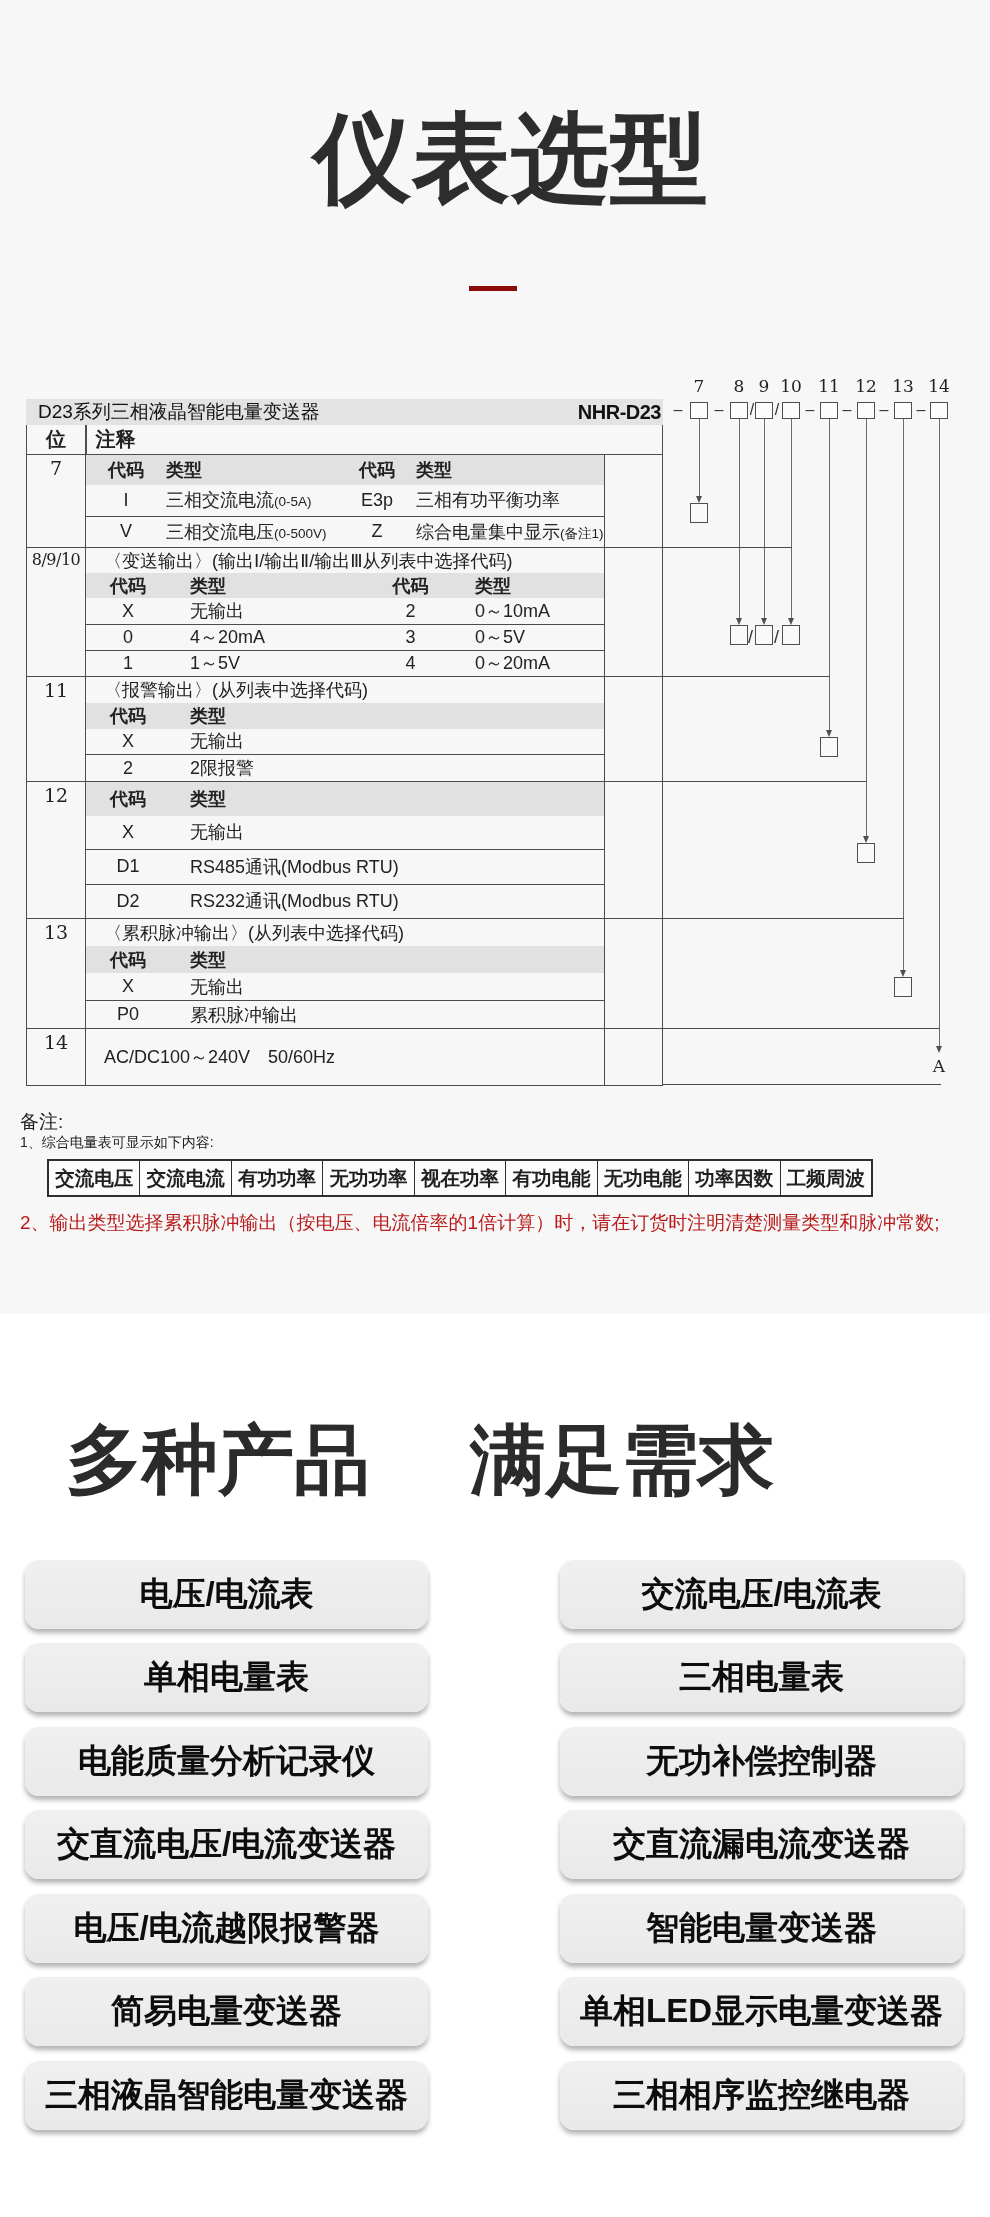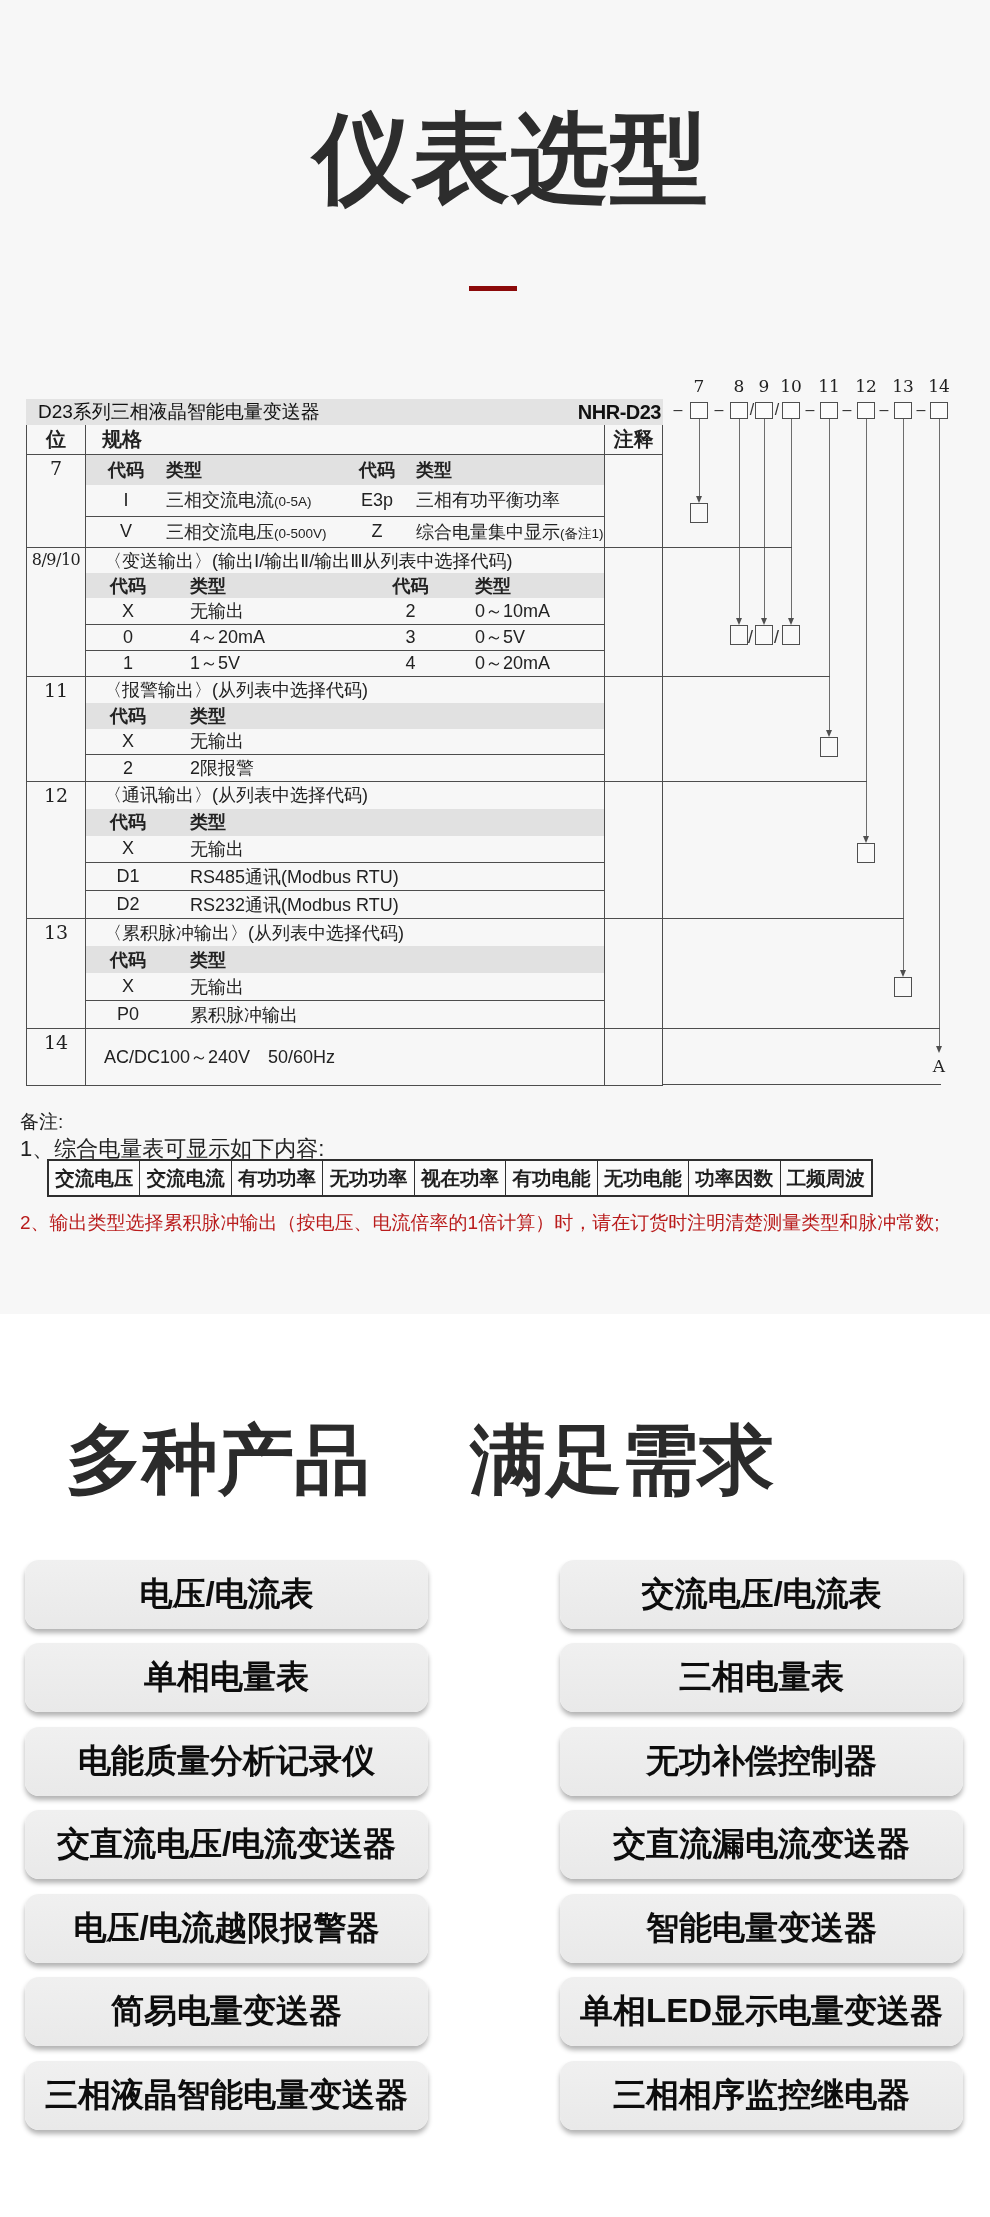--- a/index.html
+++ b/index.html
@@ -62,21 +62,21 @@
   .cbox{position:absolute;top:402px;width:18px;height:17px;border:1px solid #4f4f4f;background:#fcfcfc;box-sizing:border-box;}
   .vline{position:absolute;width:1px;background:#6d6d6d;}
   .arrow{position:absolute;width:0;height:0;border-left:3.5px solid transparent;border-right:3.5px solid transparent;border-top:7px solid #4f4f4f;margin-left:-3px;}
   .tsq{position:absolute;width:18px;height:20px;border:1px solid #4f4f4f;background:#f9f9f9;box-sizing:border-box;}
   .tslash{position:absolute;top:627px;font-size:18px;color:#333;}
   .ext{position:absolute;height:1px;background:#4d4d4d;}
   .alabel{position:absolute;width:18px;text-align:center;font-size:17px;color:#222;}
 
   
   .note-label{position:absolute;left:20px;top:1109px;font-size:19px;color:#222;}
-  .note1{position:absolute;left:20px;top:1134px;font-size:22px;color:#222;}
+  .note1{position:absolute;left:20px;top:1134px;font-size:14px;color:#222;}
   .note-table{
     position:absolute;left:47px;top:1159px;width:826px;height:38px;
     border:2px solid #2f2f2f;box-sizing:border-box;display:flex;background:#fbfbfb;
   }
   .note-cell{flex:1;display:flex;align-items:center;justify-content:center;
     font-size:19.5px;font-weight:700;border-right:1px solid #2f2f2f;box-sizing:border-box;}
   .note-cell:last-child{border-right:none;}
   .note2{position:absolute;left:20px;top:1210px;font-size:19px;color:#b91c1c;}
 
   
@@ -102,21 +102,20 @@
 <div class="red-dash"></div>
 
 <div class="sel-table">
   <div class="title-bar">
     <span class="lt">D23系列三相液晶智能电量变送器</span>
     <span class="rt">NHR-D23</span>
   </div>
   <div class="tbl">
     <div class="hdr-row">
       <div class="col-pos">位</div>
-      <div class="col-spec">规格</div>
       <div class="col-note">注释</div>
     </div>
 
     <div class="sec" style="height:93px">
       <div class="sec-pos serif">7</div>
       <div class="sec-body">
         <div class="r subhdr">
             <div class="grid g7">
           <span class="cc">代码</span>
           <span class="ct">类型</span>
@@ -206,21 +205,20 @@
           <span class="ct">2限报警</span>
         </div>
           </div>
       </div>
       <div class="sec-note"></div>
     </div>
 
     <div class="sec" style="height:137px">
       <div class="sec-pos serif">12</div>
       <div class="sec-body">
-        <div class="r sec-title">〈通讯输出〉(从列表中选择代码)</div>
         <div class="r subhdr">
             <div class="grid g2">
           <span class="cc">代码</span>
           <span class="ct">类型</span>
         </div>
           </div>
         <div class="r divd">
             <div class="grid g2">
           <span class="cc">X</span>
           <span class="ct">无输出</span>

